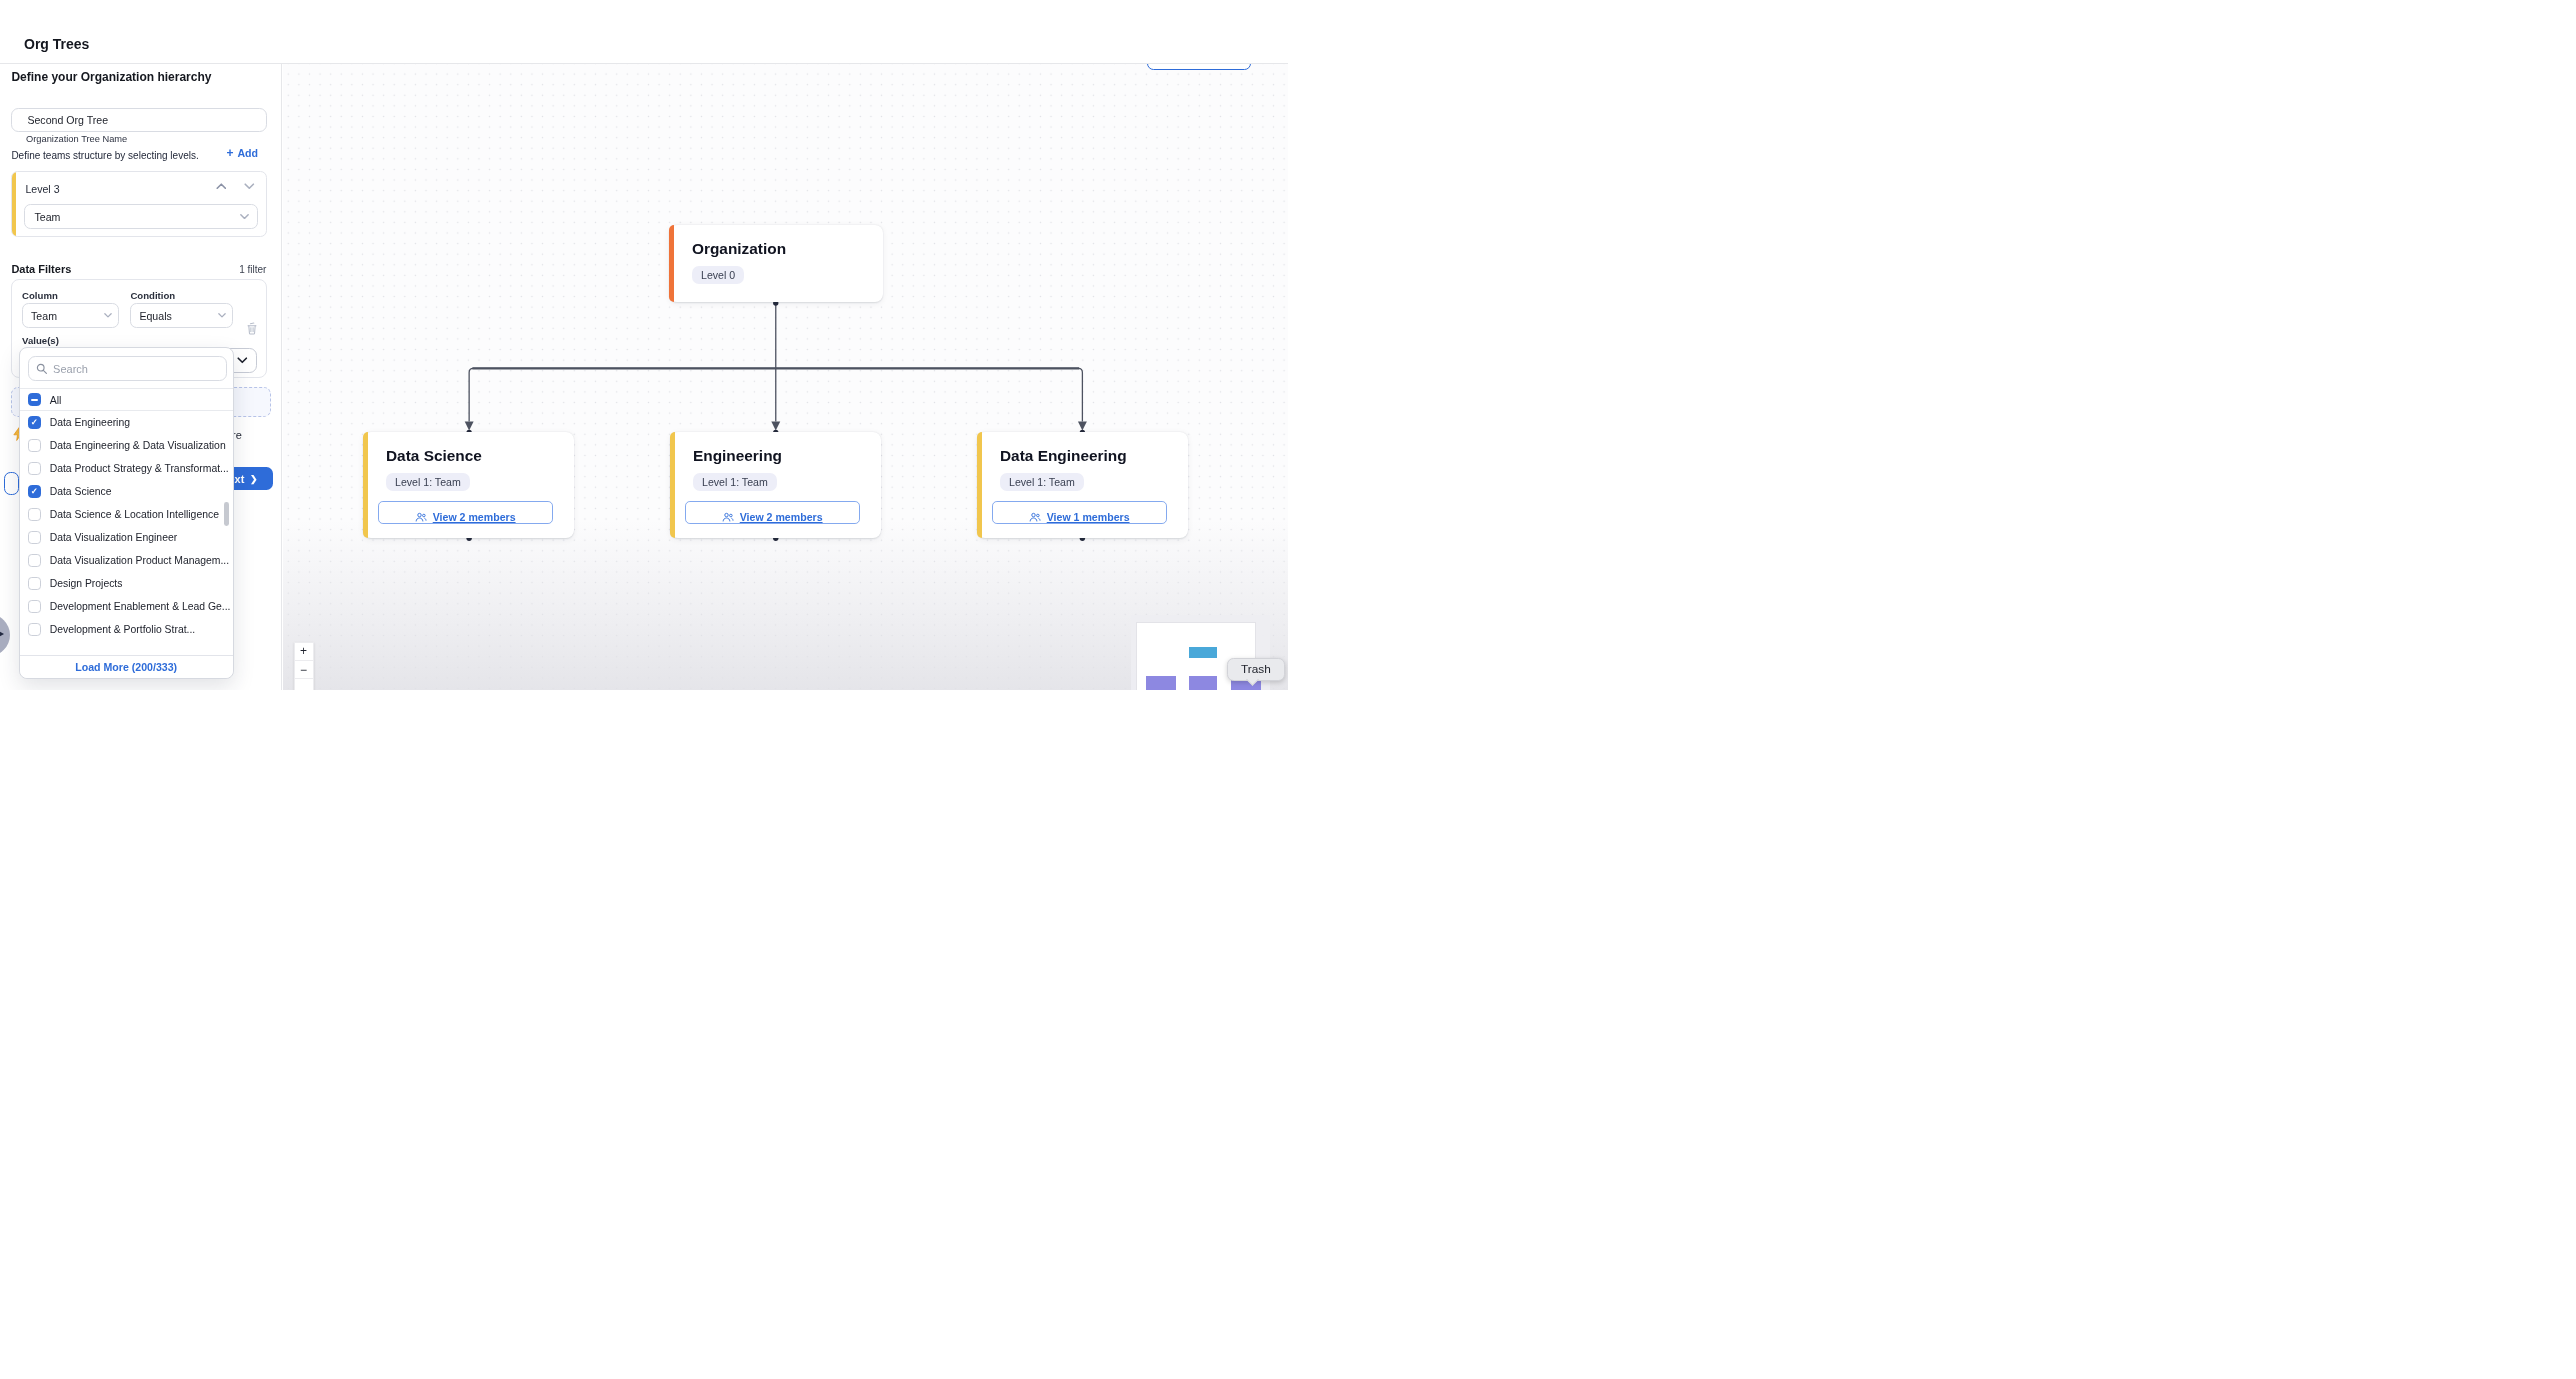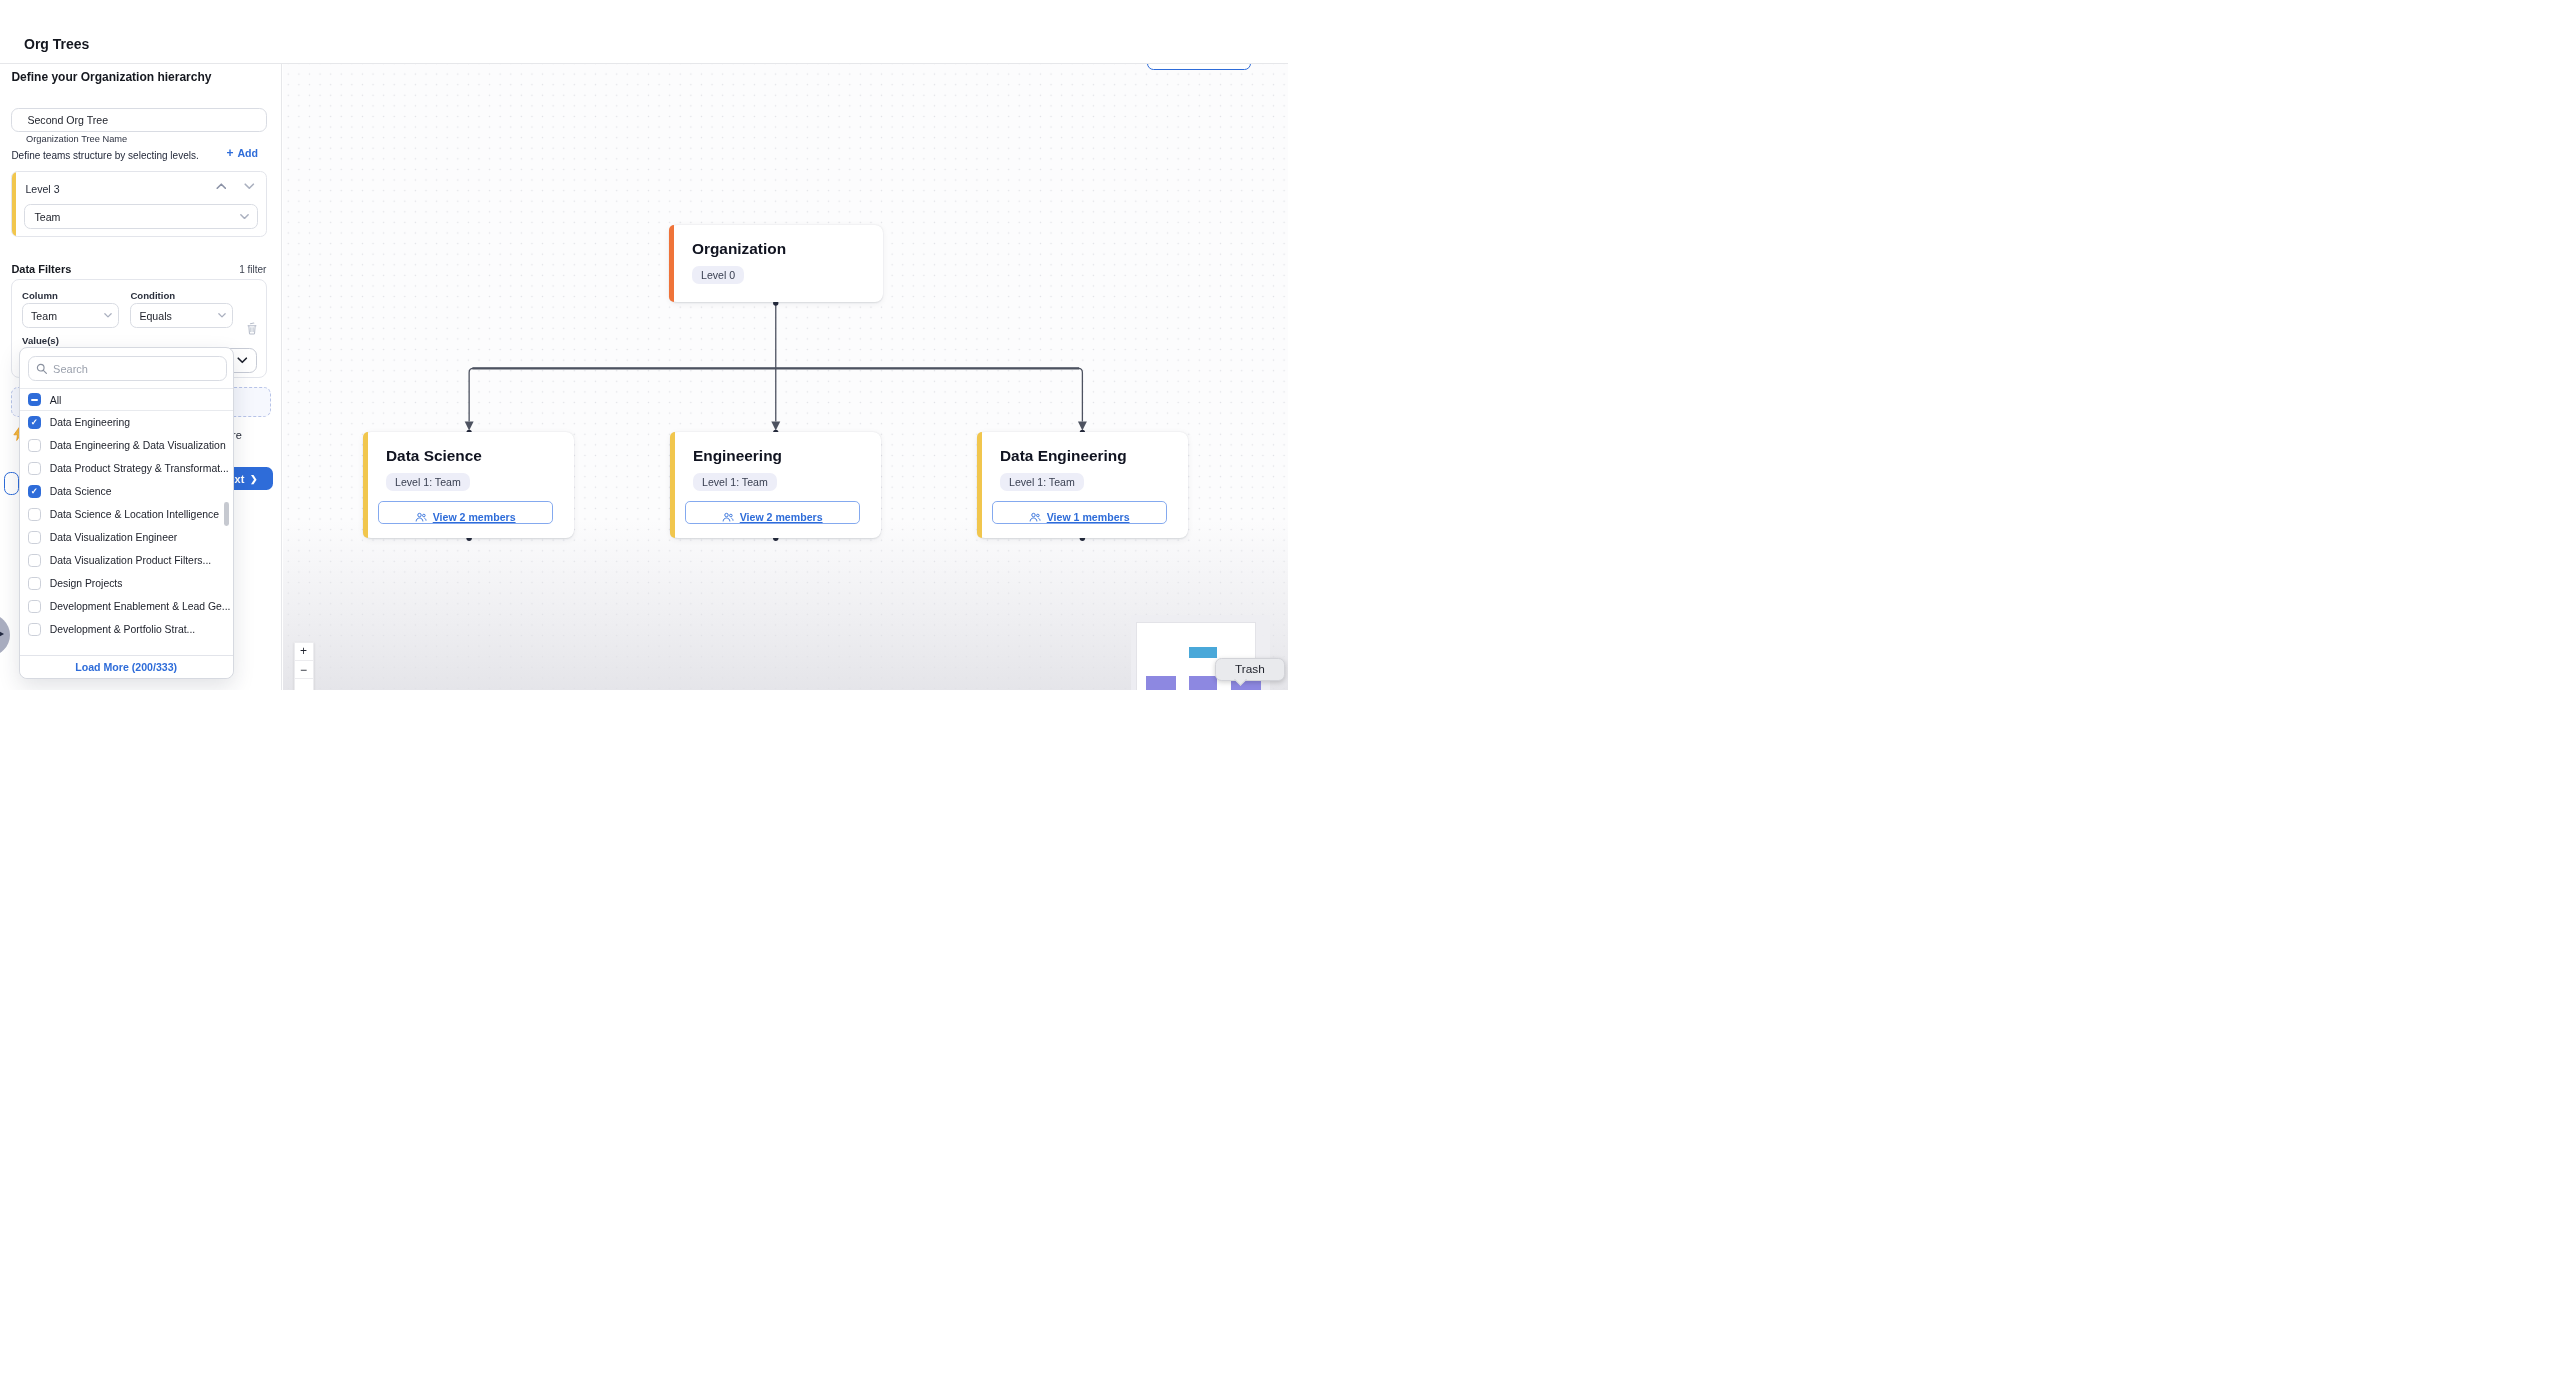--- a/index.html
+++ b/index.html
@@ -126,21 +126,21 @@
     display:flex; align-items:center; justify-content:center; font-size:12px; color:#1f232e; cursor:pointer; }
   .zoomctl .zbtn:first-child { border-top:0.8px solid #ececef; }
 
   
   .minimap { position:absolute; right:18px; bottom:0; width:139px; height:75px; background:rgba(238,238,242,.92); }
   .minimap .viewport { position:absolute; left:4.9px; top:6.5px; width:120px; height:69px; background:#fff;
     border:0.8px solid #e3e3e8; }
   .mm-node { position:absolute; }
 
   
-  .tooltip { position:absolute; right:3.2px; bottom:9px; height:23.5px; padding:0 19px; background:#e9eaed;
+  .tooltip { position:absolute; right:3.2px; bottom:9px; height:23.5px; padding:0 13px; background:#e9eaed;
     border:0.8px solid #d2d3d8; border-radius:6.5px; box-shadow:0 1.6px 4.9px rgba(0,0,0,.18); display:flex;
     align-items:center; font-size:11.8px; color:#22252e; z-index:12; }
   .tooltip .tail { position:absolute; left:19.5px; bottom:-4px; width:9px; height:9px; background:#e9eaed;
     border-right:0.8px solid #d2d3d8; border-bottom:0.8px solid #d2d3d8; transform:rotate(45deg); }
 
   
   .launcher { position:absolute; left:-32px; top:614px; width:42px; height:42px; border-radius:50%;
     background:#a8acbf; z-index:12; }
   .launcher .tri { position:absolute; right:5.7px; top:15.4px; width:0; height:0; border-top:5.7px solid transparent;
     border-bottom:5.7px solid transparent; border-left:9px solid #232a42; }
@@ -392,21 +392,21 @@
       <div class="dd-row">
         <span class="cb"></span>
         <span class="txt">Data Science &amp; Location Intelligence</span>
       </div>
       <div class="dd-row">
         <span class="cb"></span>
         <span class="txt">Data Visualization Engineer</span>
       </div>
       <div class="dd-row">
         <span class="cb"></span>
-        <span class="txt">Data Visualization Product Filters...</span>
+        <span class="txt">Data Visualization Product Managem...</span>
       </div>
       <div class="dd-row">
         <span class="cb"></span>
         <span class="txt">Design Projects</span>
       </div>
       <div class="dd-row">
         <span class="cb"></span>
         <span class="txt">Development Enablement &amp; Lead Ge...</span>
       </div>
       <div class="dd-row">

